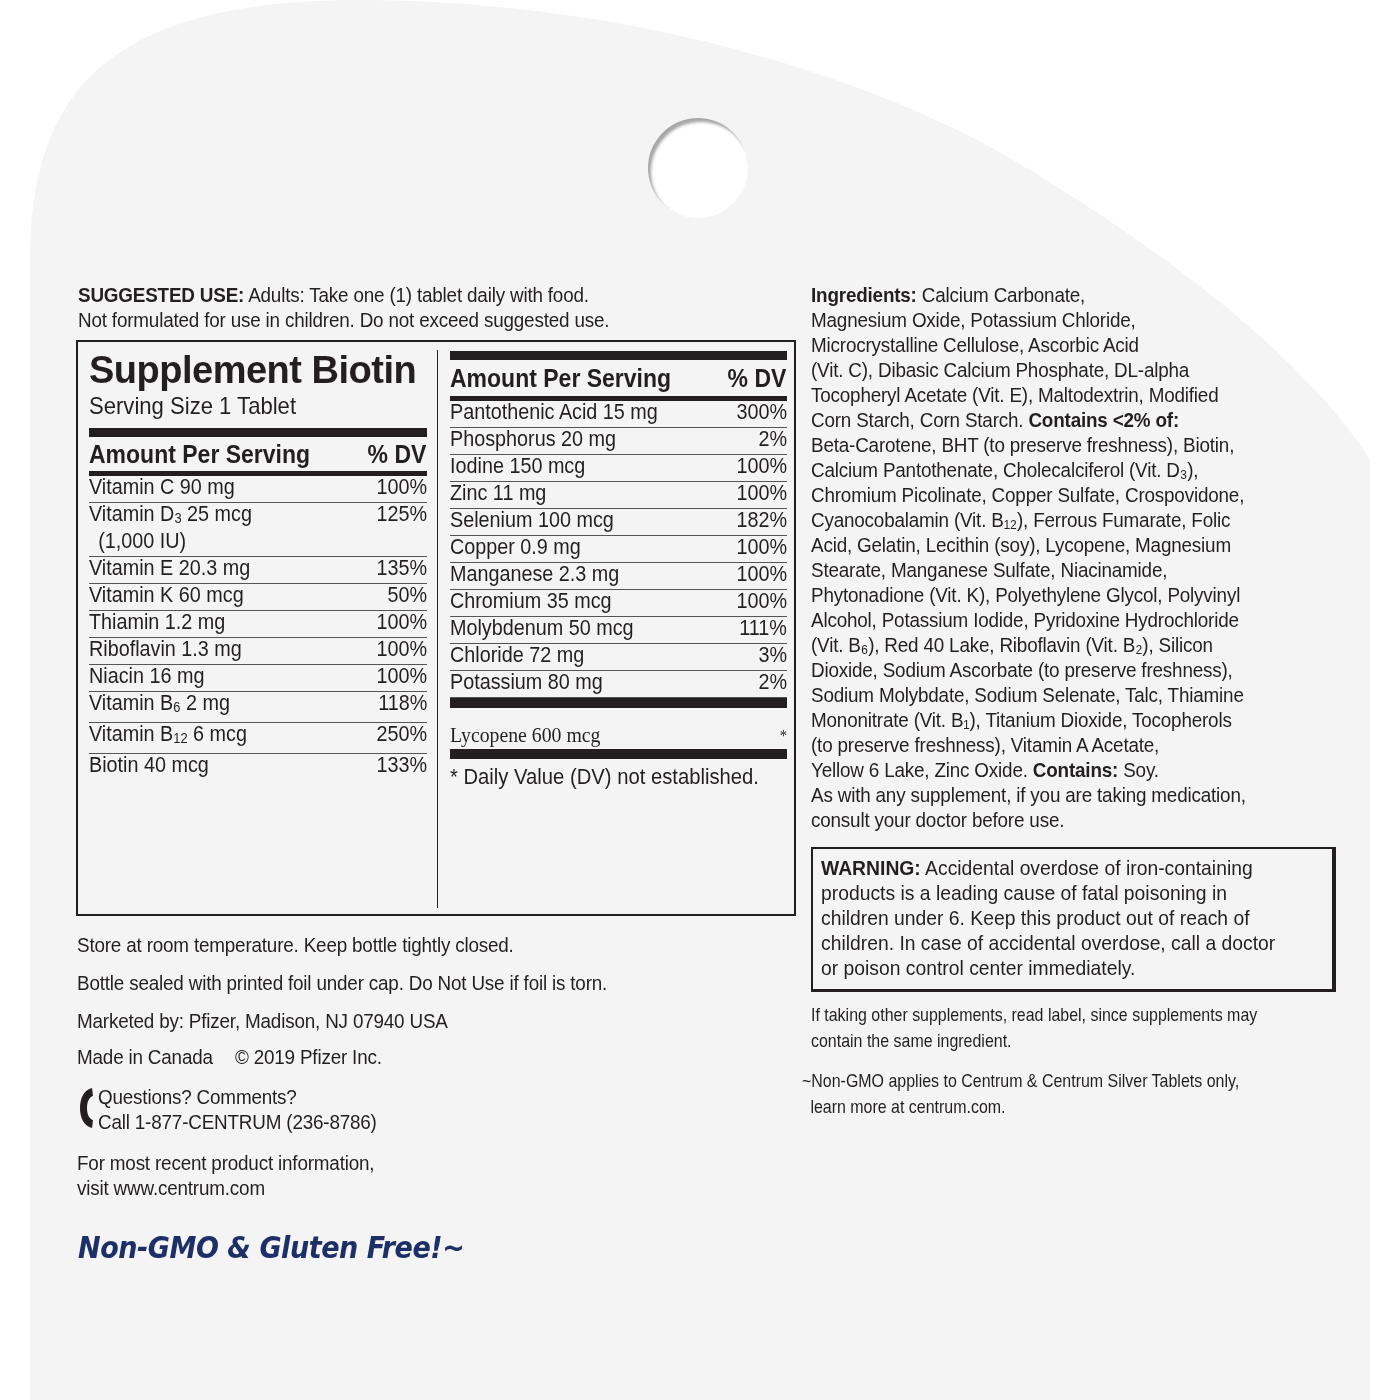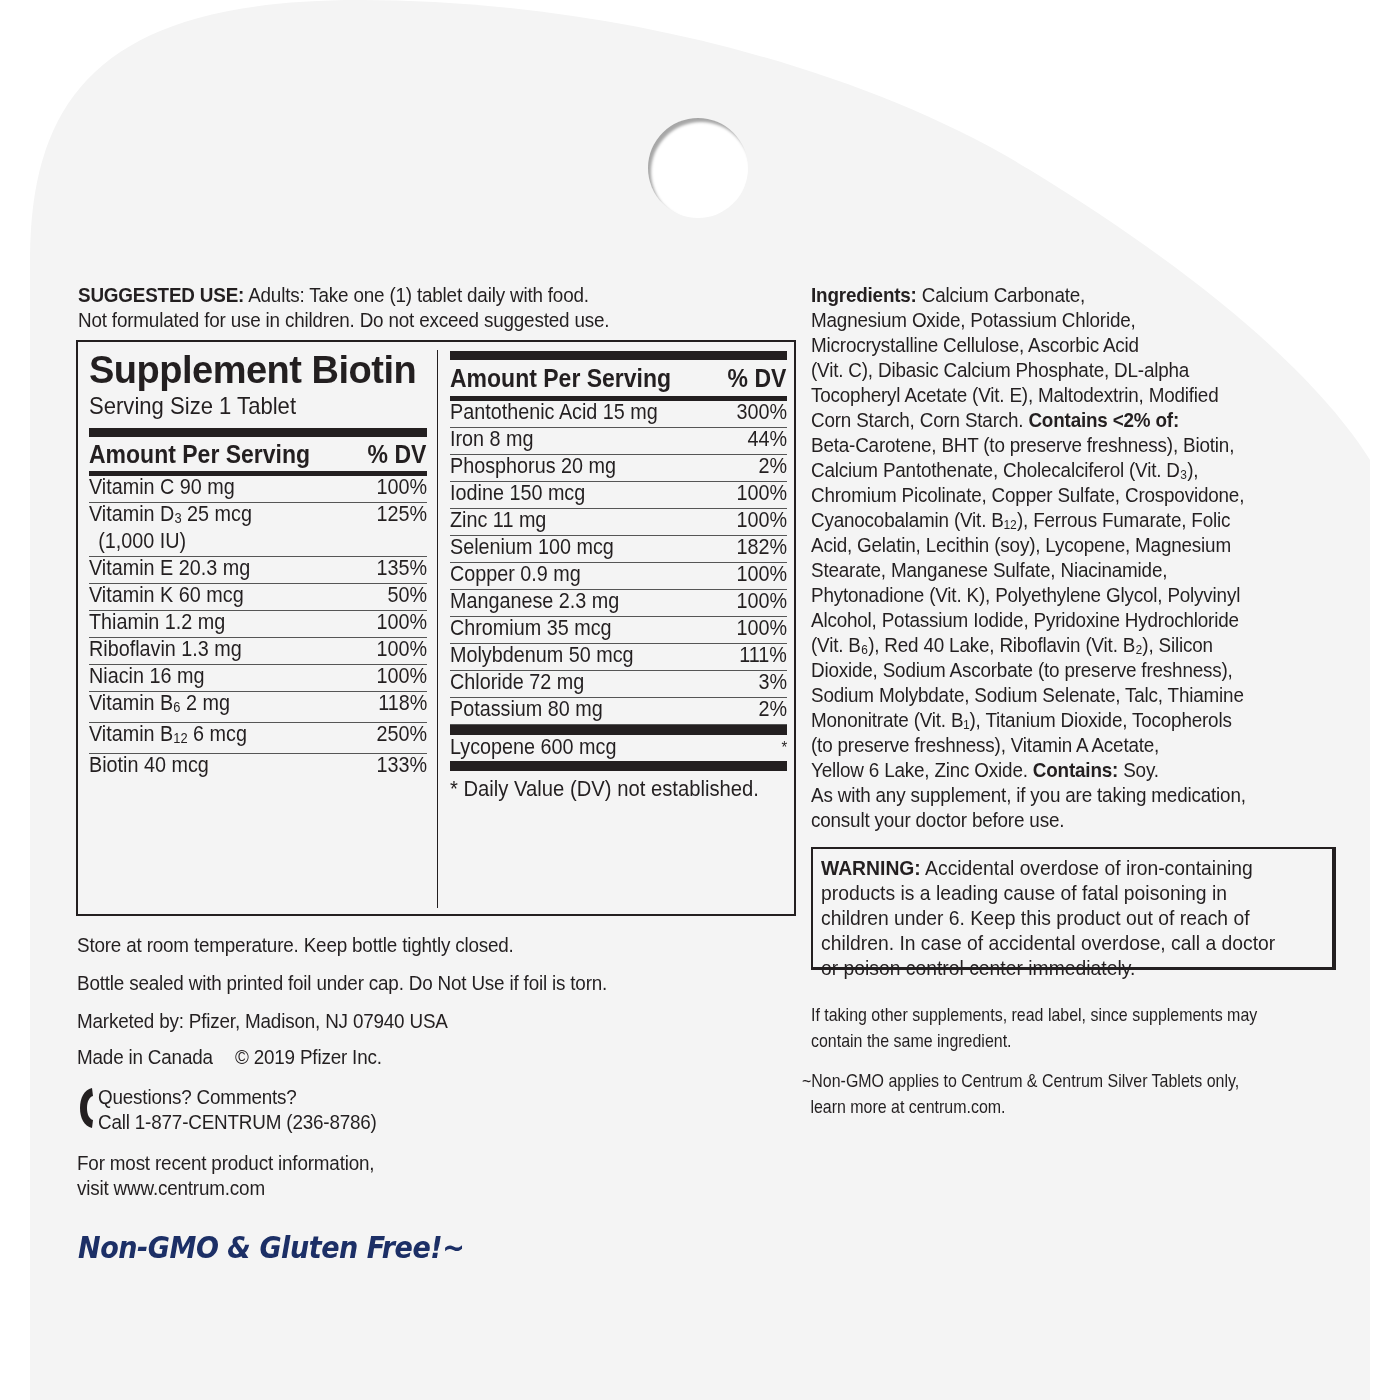--- a/index.html
+++ b/index.html
@@ -40,21 +40,21 @@
   .row { display:flex; justify-content:space-between; font-size:21.5px; line-height:23px; padding:0 0 3px 0; border-bottom:1.5px solid #555; }
   .row.last { border-bottom:none; }
   .row .name { white-space:pre; transform:scaleX(0.92); transform-origin:left; }
   .row .dv { transform:scaleX(0.92); transform-origin:right; }
   .row .sub { display:block; padding-left:10px; }
   sub.s { font-size:14px; vertical-align:-2px; }
   .footnote { font-size:22px; line-height:36px; transform:scaleX(0.92); transform-origin:left; white-space:nowrap; }
 
   
   .warning-box {
-    position:absolute; left:811px; top:847px; width:525px; height:123px;
+    position:absolute; left:811px; top:847px; width:525px; height:145px;
     border:2px solid #231f20; border-right-width:4px; border-bottom-width:3px; box-sizing:border-box;
   }
   .warning-text { position:absolute; left:8px; top:6px; font-size:21px; line-height:25px; transform:scaleX(0.92); transform-origin:left top; white-space:nowrap; }
 
   .small-cond { font-size:19px; line-height:26px; transform:scaleX(0.84); transform-origin:left top; position:absolute; white-space:nowrap; }
 
   .non-gmo {
     position:absolute; left:78px; top:1230px;
     font-family:"DejaVu Sans", sans-serif; font-weight:bold; font-style:italic;
     font-size:30px; color:#1c2f66; transform:scaleX(0.9); transform-origin:left top;
@@ -135,24 +135,20 @@
       <span>Amount Per Serving</span>
       <span>% DV</span>
     </div>
     <div class="med-bar"></div>
     <div id="right-rows">
         <div class="row">
           <span class="name"><span>Pantothenic Acid 15 mg</span></span>
           <span class="dv">300%</span>
         </div>
         <div class="row">
-          <span class="name"><span>Iron 8 mg</span></span>
-          <span class="dv">44%</span>
-        </div>
-        <div class="row">
           <span class="name"><span>Phosphorus 20 mg</span></span>
           <span class="dv">2%</span>
         </div>
         <div class="row">
           <span class="name"><span>Iodine 150 mcg</span></span>
           <span class="dv">100%</span>
         </div>
         <div class="row">
           <span class="name"><span>Zinc 11 mg</span></span>
           <span class="dv">100%</span>
@@ -180,21 +176,21 @@
         <div class="row">
           <span class="name"><span>Chloride 72 mg</span></span>
           <span class="dv">3%</span>
         </div>
         <div class="row">
           <span class="name"><span>Potassium 80 mg</span></span>
           <span class="dv">2%</span>
         </div>
       </div>
     <div class="thick-bar" style="height:10px;"></div>
-    <div class="row last" style="padding:1px 0 2px 0;">
+    <div class="row last" style="padding:16px 0 2px 0;font-family:Liberation Serif, serif;">
       <span class="name">Lycopene 600 mcg</span>
       <span class="dv" style="font-size:16px;">*</span>
     </div>
     <div class="thick-bar" style="height:10px;"></div>
     <div class="footnote">* Daily Value (DV) not established.</div>
   </div>
 </div>
 
 <div class="text" style="left:77px; top:932px;">Store at room temperature. Keep bottle tightly closed.</div>
 <div class="text" style="left:77px; top:970px;">Bottle sealed with printed foil under cap. Do Not Use if foil is torn.</div>

